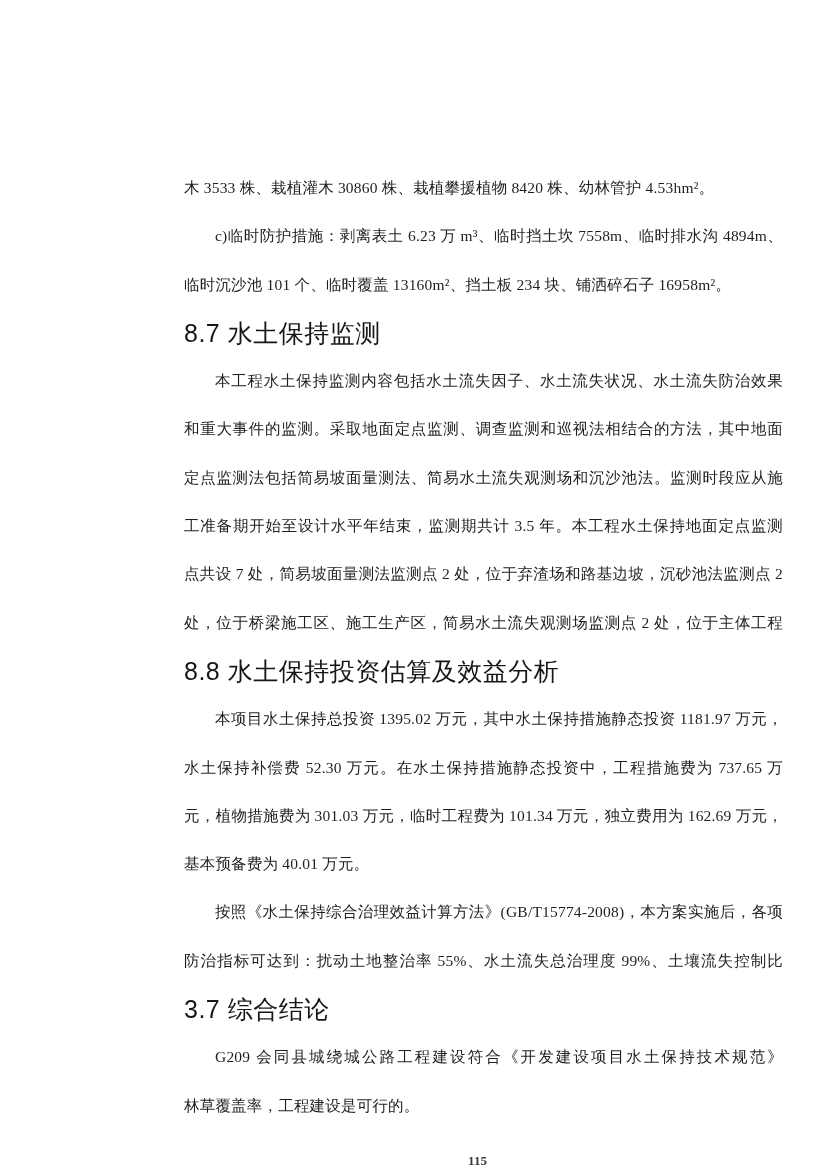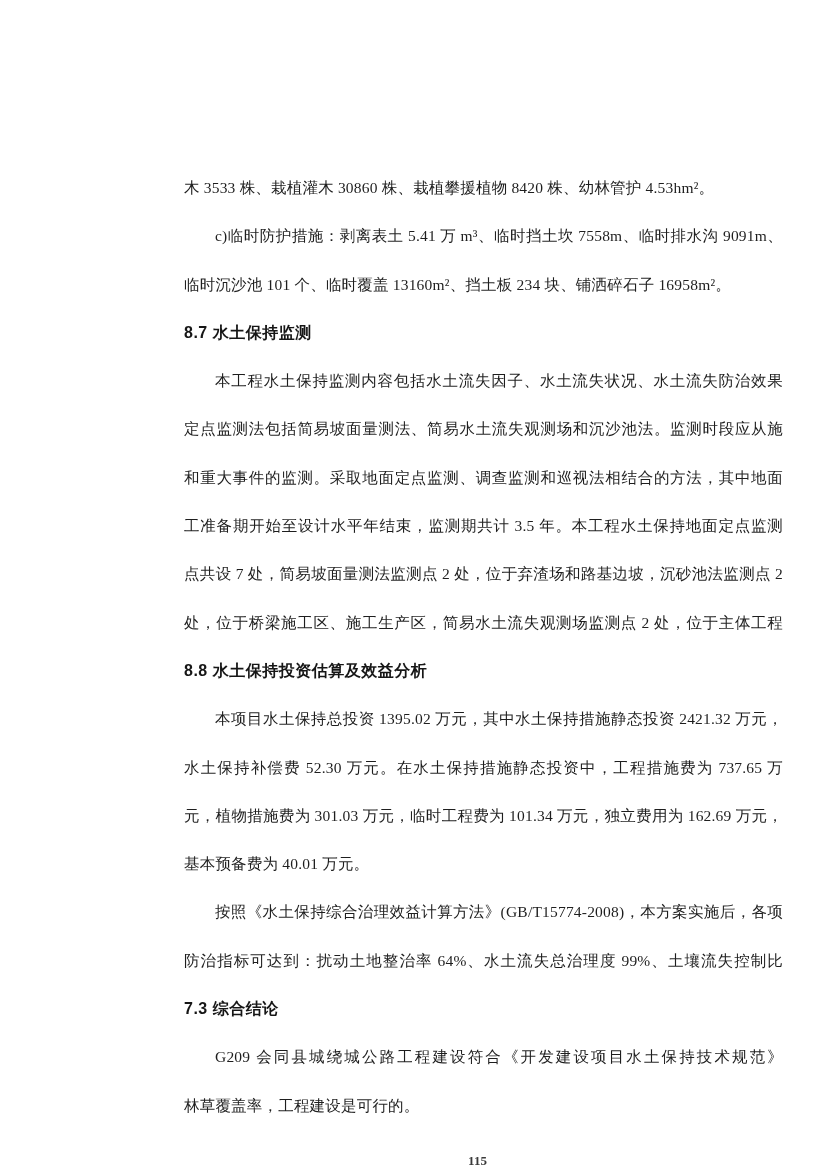--- a/index.html
+++ b/index.html
@@ -34,22 +34,22 @@
   
   .jf {
     text-align: justify;
     text-align-last: justify;
   }
   
   .ind { text-indent: 2em; }
   
   .hd {
     font-family: "Liberation Sans", "DejaVu Sans", sans-serif;
-    font-weight: 700;
-    font-size: 16px;
+    font-weight: 400;
+    font-size: 25px;
     color: #161616;
     letter-spacing: 0.5px;
   }
   .pageno {
     position: absolute;
     top: 1089px;
     left: 0;
     width: 827px;
     text-align: center;
     font-size: 13px;
@@ -59,40 +59,40 @@
   }
 </style>
 </head>
 <body>
 
 <div class="page">
   <main class="textblock">
 
     <div class="ln">木 3533 株、栽植灌木 30860 株、栽植攀援植物 8420 株、幼林管护 4.53hm²。</div>
 
-    <div class="ln jf ind">c)临时防护措施：剥离表土 5.41 万 m³、临时挡土坎 7558m、临时排水沟 9091m、</div>
+    <div class="ln jf ind">c)临时防护措施：剥离表土 6.23 万 m³、临时挡土坎 7558m、临时排水沟 4894m、</div>
     <div class="ln">临时沉沙池 101 个、临时覆盖 13160m²、挡土板 234 块、铺洒碎石子 16958m²。</div>
 
     <h2 class="ln hd">8.7 水土保持监测</h2>
     <div class="ln jf ind">本工程水土保持监测内容包括水土流失因子、水土流失状况、水土流失防治效果</div>
+    <div class="ln jf">和重大事件的监测。采取地面定点监测、调查监测和巡视法相结合的方法，其中地面</div>
     <div class="ln jf">定点监测法包括简易坡面量测法、简易水土流失观测场和沉沙池法。监测时段应从施</div>
-    <div class="ln jf">和重大事件的监测。采取地面定点监测、调查监测和巡视法相结合的方法，其中地面</div>
     <div class="ln jf">工准备期开始至设计水平年结束，监测期共计 3.5 年。本工程水土保持地面定点监测</div>
     <div class="ln jf">点共设 7 处，简易坡面量测法监测点 2 处，位于弃渣场和路基边坡，沉砂池法监测点 2</div>
     <div class="ln jf">处，位于桥梁施工区、施工生产区，简易水土流失观测场监测点 2 处，位于主体工程</div>
 
     <h2 class="ln hd">8.8 水土保持投资估算及效益分析</h2>
-    <div class="ln jf ind">本项目水土保持总投资 1395.02 万元，其中水土保持措施静态投资 2421.32 万元，</div>
+    <div class="ln jf ind">本项目水土保持总投资 1395.02 万元，其中水土保持措施静态投资 1181.97 万元，</div>
     <div class="ln jf">水土保持补偿费 52.30 万元。在水土保持措施静态投资中，工程措施费为 737.65 万</div>
     <div class="ln jf">元，植物措施费为 301.03 万元，临时工程费为 101.34 万元，独立费用为 162.69 万元，</div>
     <div class="ln">基本预备费为 40.01 万元。</div>
     <div class="ln jf ind">按照《水土保持综合治理效益计算方法》(GB/T15774-2008)，本方案实施后，各项</div>
-    <div class="ln jf">防治指标可达到：扰动土地整治率 64%、水土流失总治理度 99%、土壤流失控制比</div>
+    <div class="ln jf">防治指标可达到：扰动土地整治率 55%、水土流失总治理度 99%、土壤流失控制比</div>
 
-    <h2 class="ln hd">7.3 综合结论</h2>
+    <h2 class="ln hd">3.7 综合结论</h2>
     <div class="ln jf ind">G209 会同县城绕城公路工程建设符合《开发建设项目水土保持技术规范》</div>
     <div class="ln">林草覆盖率，工程建设是可行的。</div>
 
   </main>
 
   <footer>
     <div class="pageno">115</div>
   </footer>
 </div>
 

